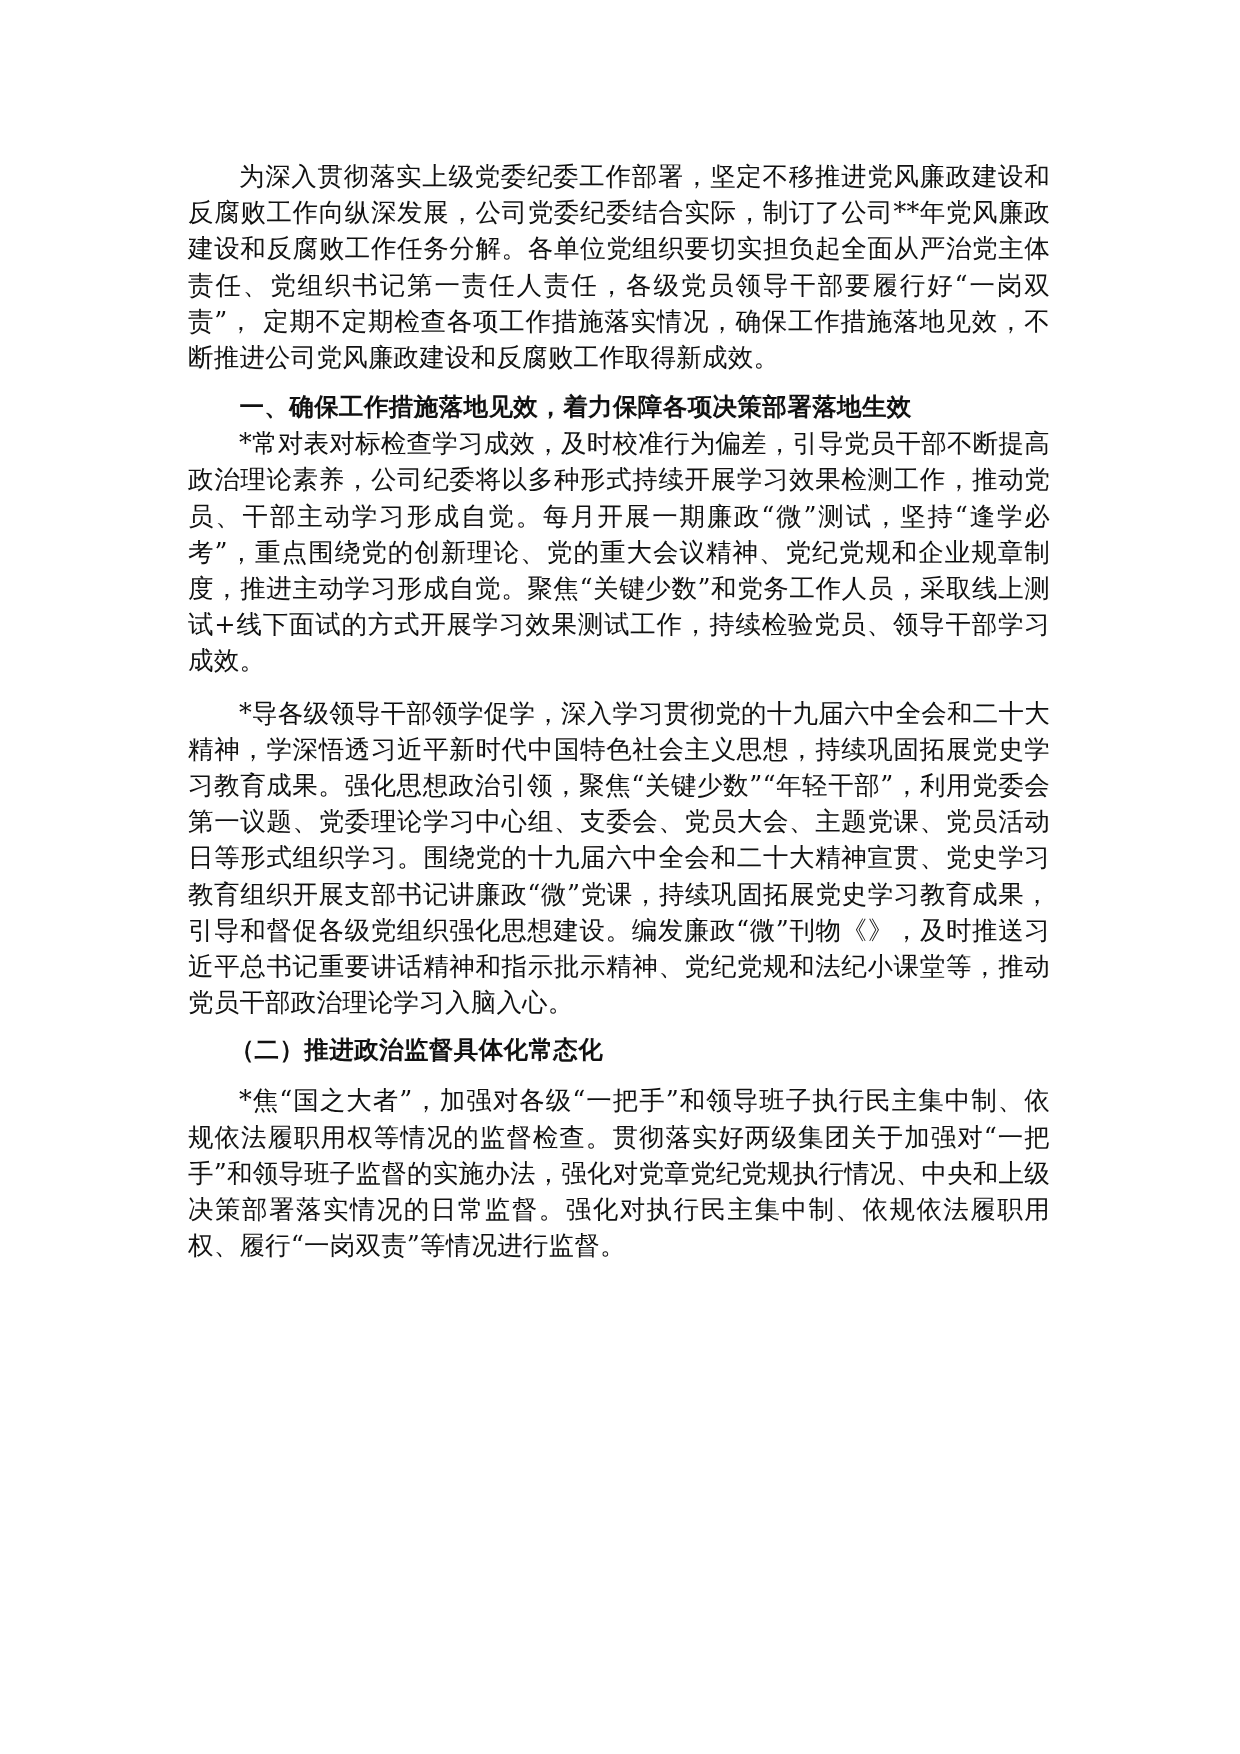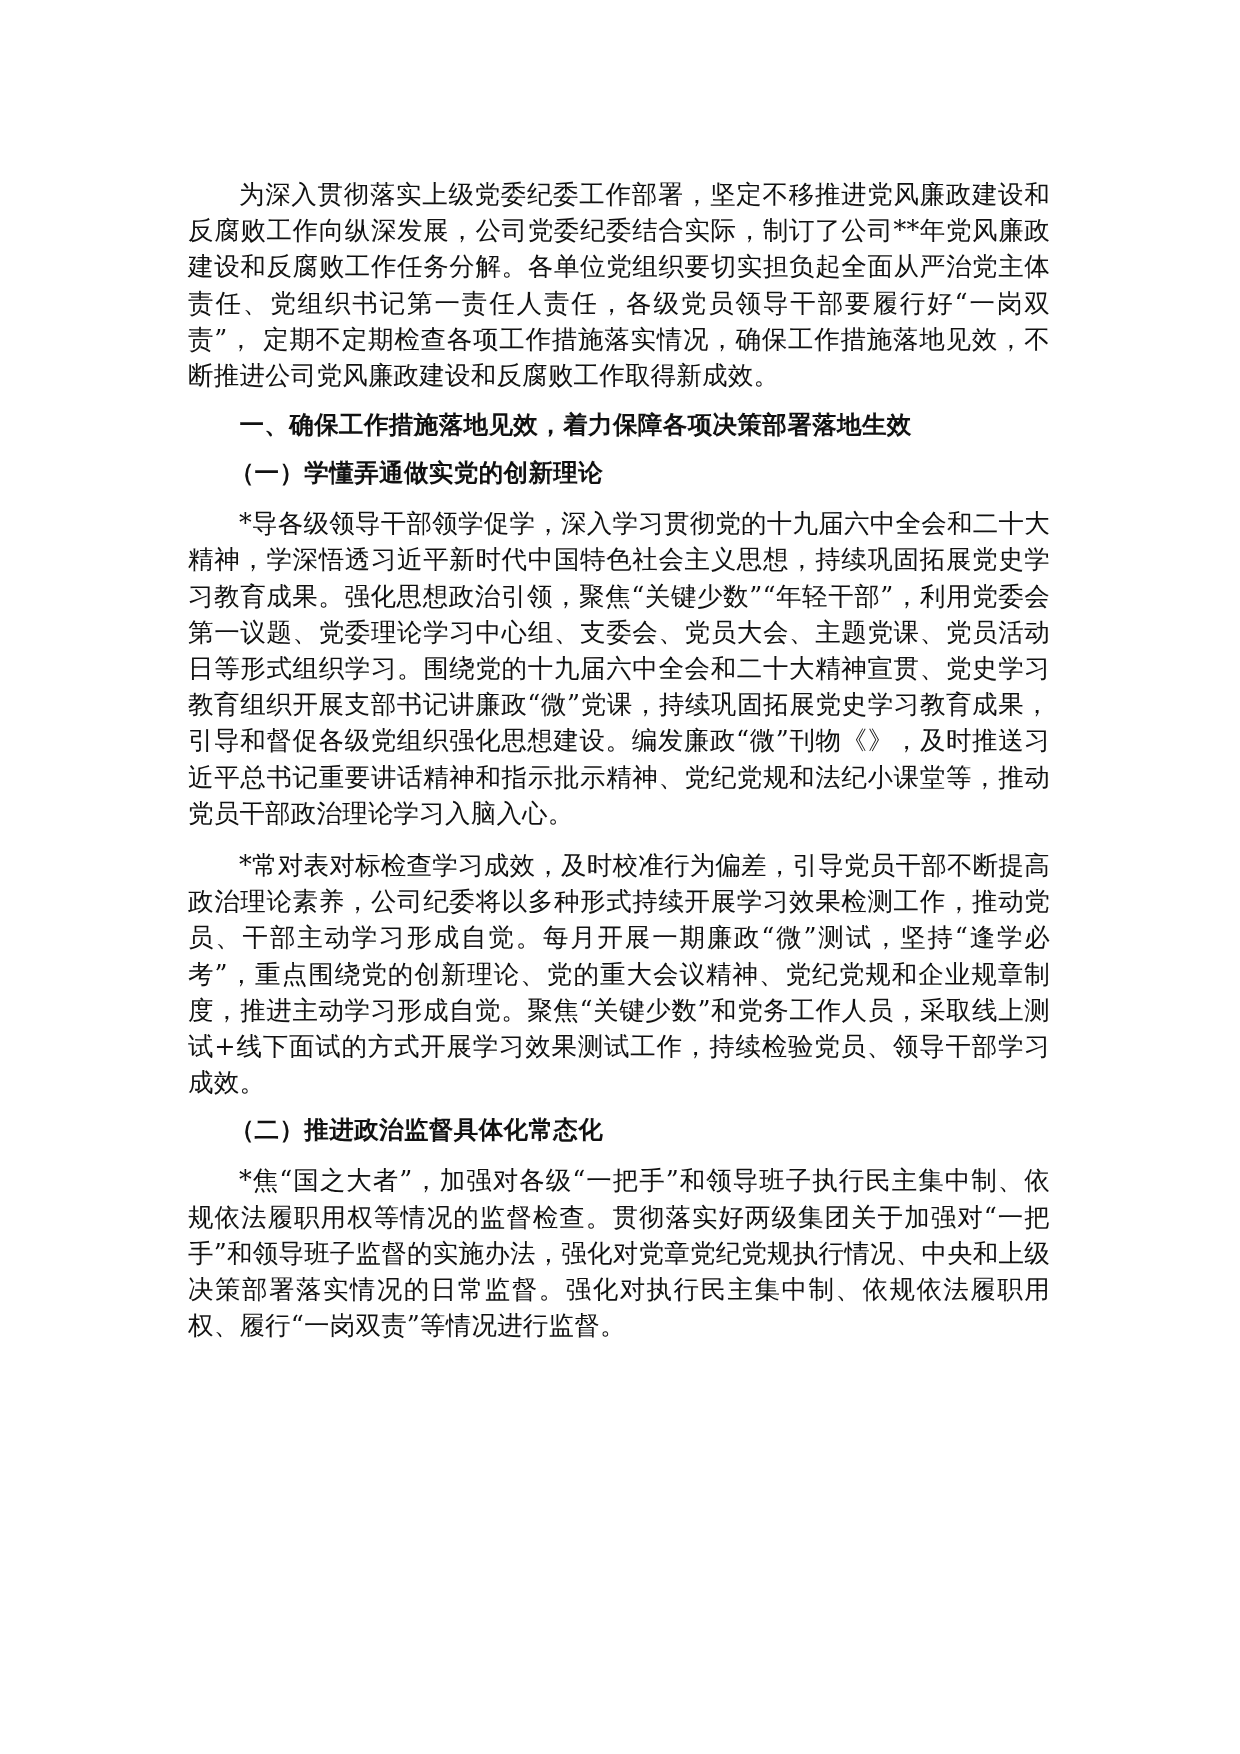--- a/index.html
+++ b/index.html
@@ -10,21 +10,21 @@
     body {
       width: 1240px;
       height: 1754px;
       position: relative;
       overflow: hidden;
       color: #111111;
     }
     .page {
       position: absolute;
       left: 188px;
-      top: 176px;
+      top: 158px;
       width: 862px;
     }
     .para {
       font-family: "DejaVu Serif", "Liberation Serif", serif;
       font-size: 25.5px;
       line-height: 36.2px;
       text-indent: 2em;
       margin: 0;
       text-align: justify;
       letter-spacing: 0.2px;
@@ -52,25 +52,24 @@
     .h2.second { margin-top: 12px; }
   </style>
 </head>
 <body>
 
 <div class="page">
   <p class="para">为深入贯彻落实上级党委纪委工作部署，坚定不移推进党风廉政建设和反腐败工作向纵深发展，公司党委纪委结合实际，制订了公司**年党风廉政建设和反腐败工作任务分解。各单位党组织要切实担负起全面从严治党主体责任、党组织书记第一责任人责任，各级党员领导干部要履行好“一岗双责”， 定期不定期检查各项工作措施落实情况，确保工作措施落地见效，不断推进公司党风廉政建设和反腐败工作取得新成效。</p>
 
   <h1 class="h1">一、确保工作措施落地见效，着力保障各项决策部署落地生效</h1>
 
-  <h2 class="h2">（一）学懂弄通做实党的创新理论</h2>
 
   <div>
+    <p class="para">*常对表对标检查学习成效，及时校准行为偏差，引导党员干部不断提高政治理论素养，公司纪委将以多种形式持续开展学习效果检测工作，推动党员、干部主动学习形成自觉。每月开展一期廉政“微”测试，坚持“逢学必考”，重点围绕党的创新理论、党的重大会议精神、党纪党规和企业规章制度，推进主动学习形成自觉。聚焦“关键少数”和党务工作人员，采取线上测试+线下面试的方式开展学习效果测试工作，持续检验党员、领导干部学习成效。</p>
     <p class="para">*导各级领导干部领学促学，深入学习贯彻党的十九届六中全会和二十大精神，学深悟透习近平新时代中国特色社会主义思想，持续巩固拓展党史学习教育成果。强化思想政治引领，聚焦“关键少数”“年轻干部”，利用党委会第一议题、党委理论学习中心组、支委会、党员大会、主题党课、党员活动日等形式组织学习。围绕党的十九届六中全会和二十大精神宣贯、党史学习教育组织开展支部书记讲廉政“微”党课，持续巩固拓展党史学习教育成果，引导和督促各级党组织强化思想建设。编发廉政“微”刊物《》，及时推送习近平总书记重要讲话精神和指示批示精神、党纪党规和法纪小课堂等，推动党员干部政治理论学习入脑入心。</p>
-    <p class="para">*常对表对标检查学习成效，及时校准行为偏差，引导党员干部不断提高政治理论素养，公司纪委将以多种形式持续开展学习效果检测工作，推动党员、干部主动学习形成自觉。每月开展一期廉政“微”测试，坚持“逢学必考”，重点围绕党的创新理论、党的重大会议精神、党纪党规和企业规章制度，推进主动学习形成自觉。聚焦“关键少数”和党务工作人员，采取线上测试+线下面试的方式开展学习效果测试工作，持续检验党员、领导干部学习成效。</p>
   </div>
 
   <h2 class="h2 second">（二）推进政治监督具体化常态化</h2>
 
   <div>
     <p class="para">*焦“国之大者”，加强对各级“一把手”和领导班子执行民主集中制、依规依法履职用权等情况的监督检查。贯彻落实好两级集团关于加强对“一把手”和领导班子监督的实施办法，强化对党章党纪党规执行情况、中央和上级决策部署落实情况的日常监督。强化对执行民主集中制、依规依法履职用权、履行“一岗双责”等情况进行监督。</p>
   </div>
 </div>
 
 </body></html>

